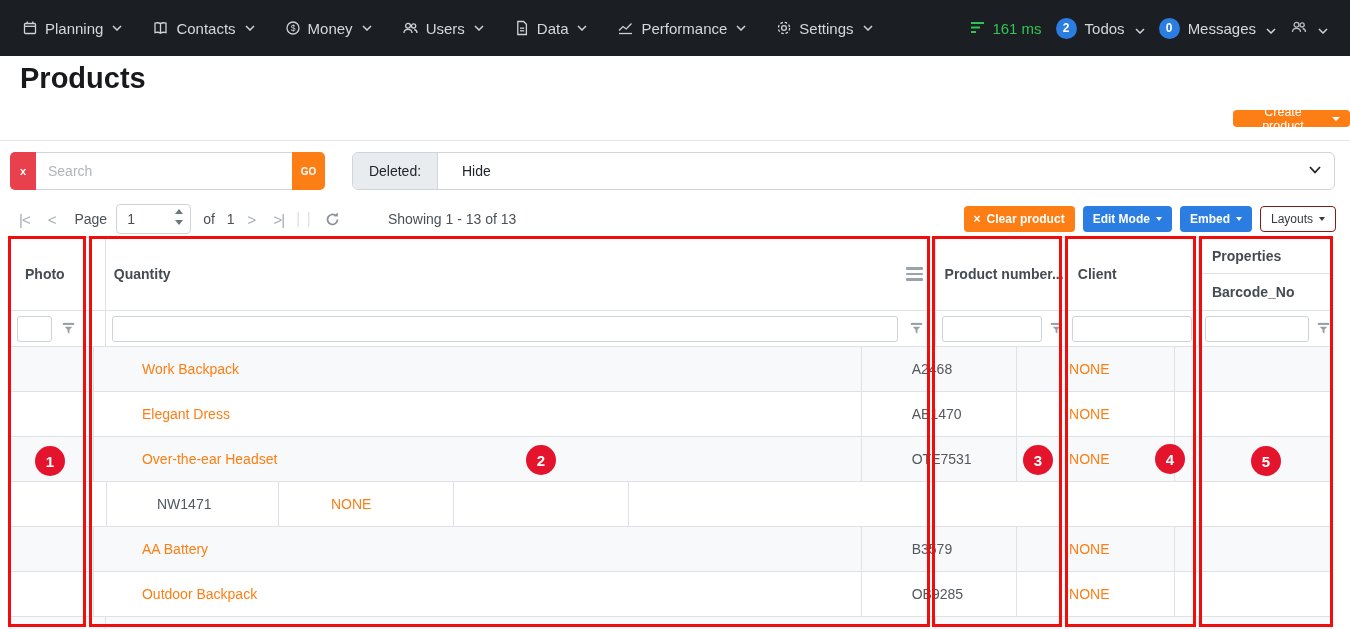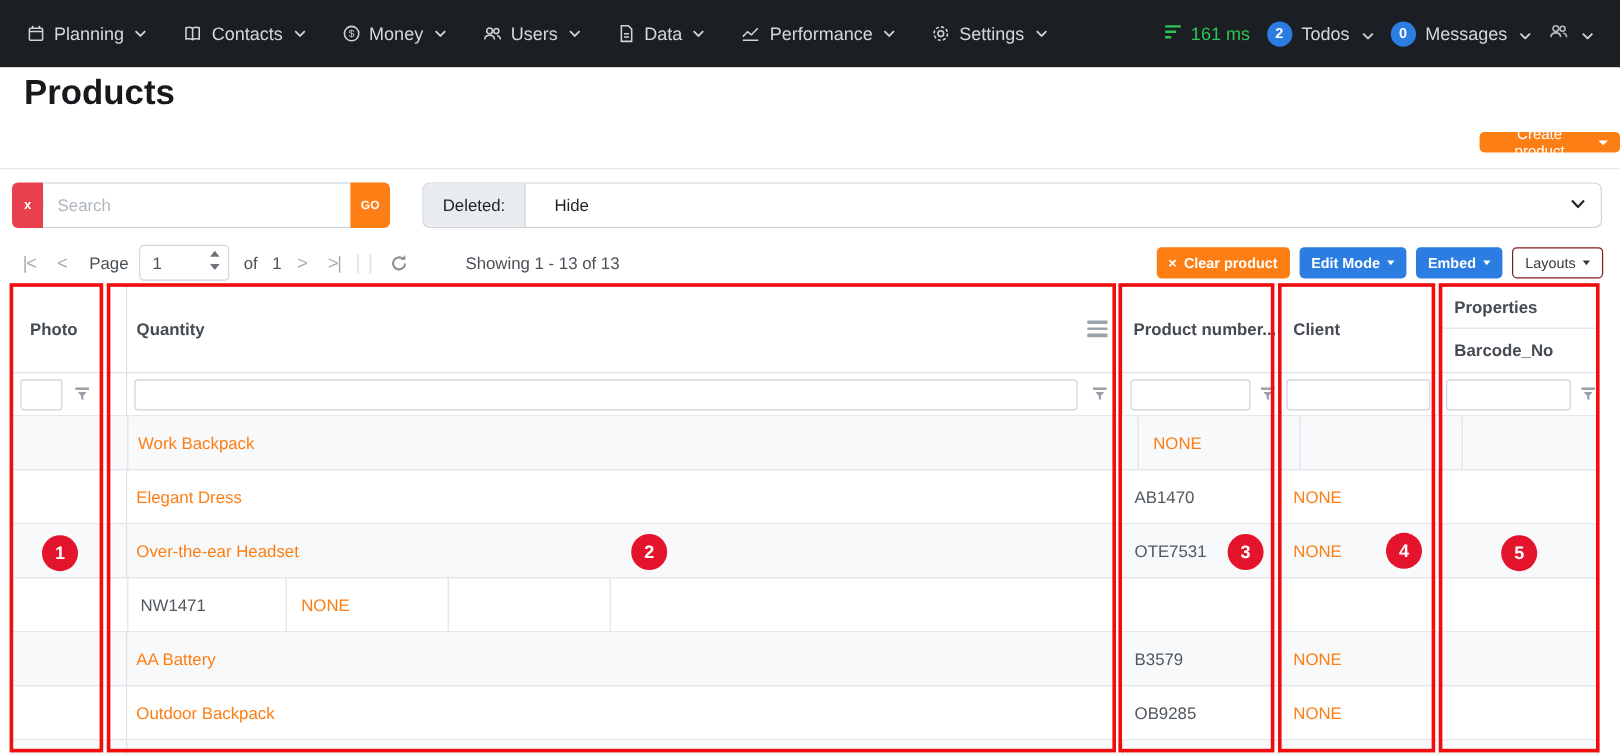--- a/index.html
+++ b/index.html
@@ -86,21 +86,21 @@
   .hc5 { flex-direction:column; align-items:stretch; padding:0; }
   .hc5 .sub { height:36.5px; display:flex; align-items:center; padding-left:13px; }
   .hc5 .sub:first-child { border-bottom:1px solid #dee2e6; }
   .burger { margin-right:12px; display:flex; flex-direction:column; gap:3px; cursor:pointer; }
   .burger span { width:17px; height:2.5px; background:#9aa2aa; border-radius:1px; }
   .filter-row { height:36px; border-bottom:1px solid #dee2e6; }
   .filter-cell { display:flex; align-items:center; }
   .f-input { height:26px; border:1px solid #ccd3d9; border-radius:3px; background:#fff; outline:none;
              font-family:inherit; font-size:13px; padding:0 6px; color:#495057; }
   .funnel { display:flex; cursor:pointer; }
-  .data-row { height:45px; }
+  .data-row { height:45px;gap:40px; }
   .data-row.striped { background:#f8f9fa; }
   .data-row .cell { display:flex; align-items:center; font-size:14px; }
   .link { color:#fd7e14; cursor:pointer; }
   .dc2 { padding-left:8px; }
   .dc3 { padding-left:10px; color:#51585e; }
   .dc4 { padding-left:12px; }
   .data-row:not(:last-child) { border-bottom:1px solid #dee2e6; }
   .row-sep { border-bottom:1px solid #dee2e6; }
   .tail-row { height:12px; background:#f8f9fa; }
 
@@ -405,20 +405,21 @@
           </svg>
         </span>
     </div>
   </div>
 
   <div class="tr data-row striped row-sep">
     <div class="cell c1"></div>
     <div class="cell c2 dc2">
         <span class="link">Work Backpack</span>
       </div>
+    <div class="cell c3 dc3">A2468</div>
     <div class="cell c4 dc4">
         <span class="link">NONE</span>
       </div>
     <div class="cell c5"></div>
   </div>
   <div class="tr data-row row-sep">
     <div class="cell c1"></div>
     <div class="cell c2 dc2">
         <span class="link">Elegant Dress</span>
       </div>

